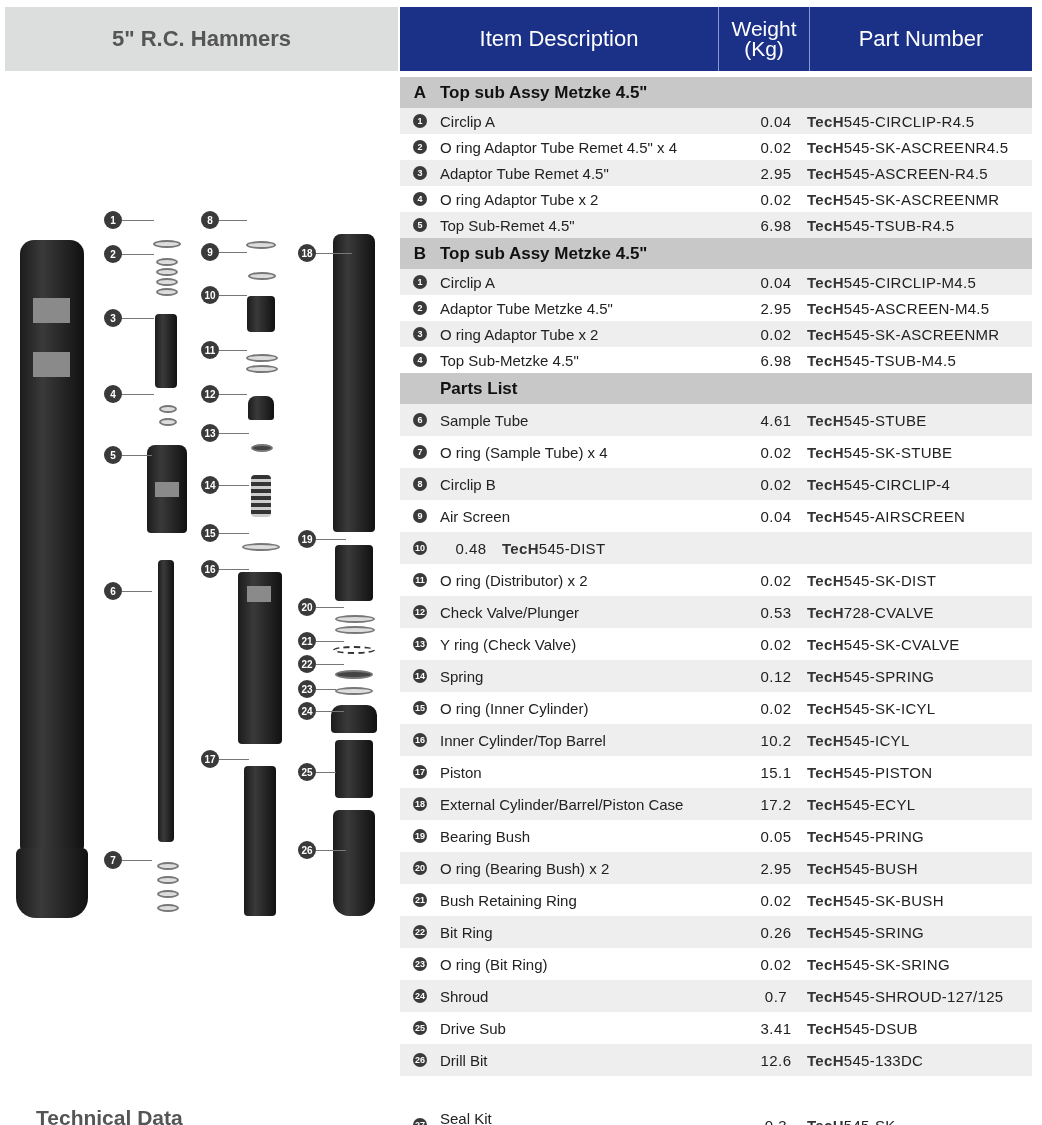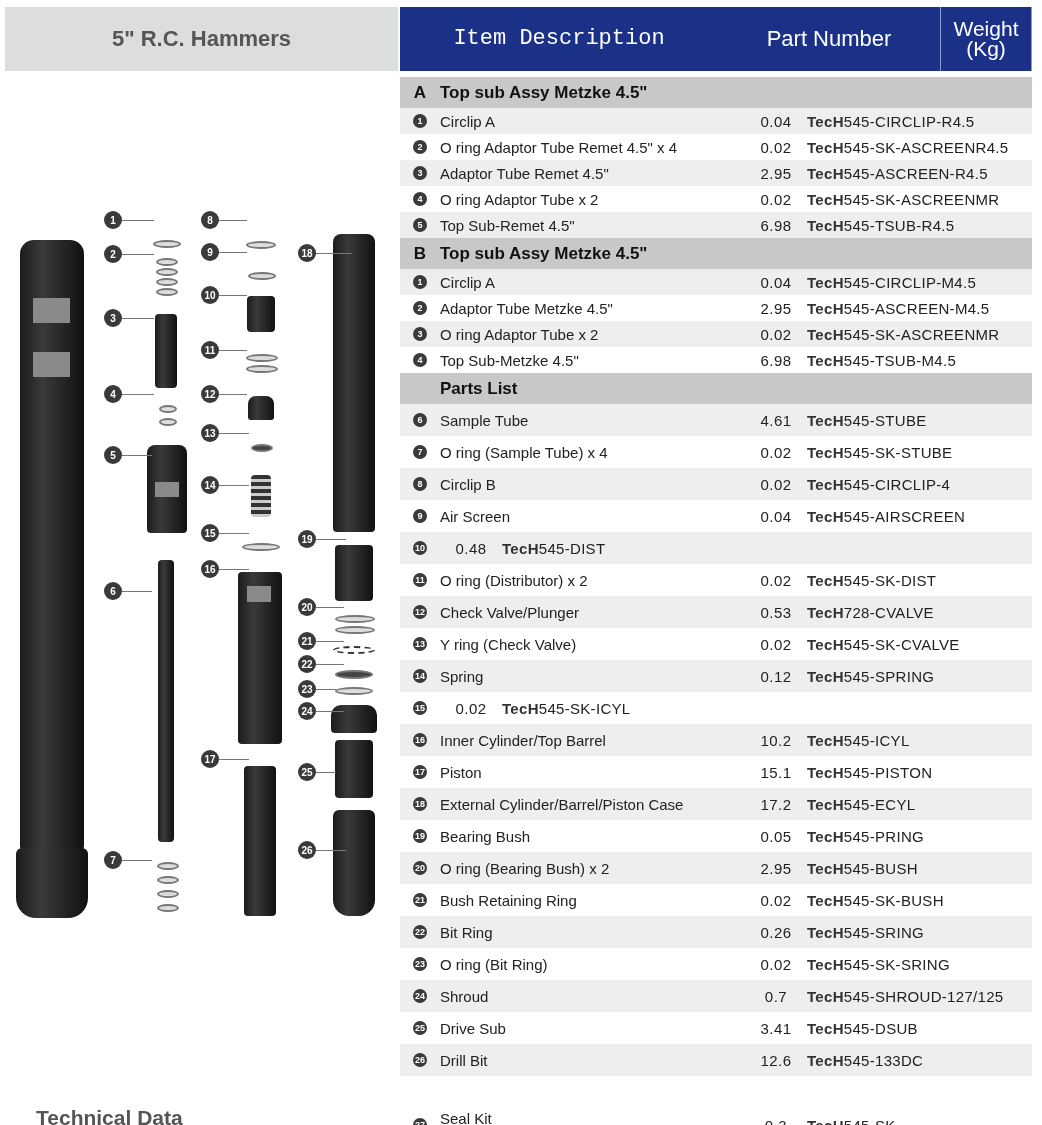--- a/index.html
+++ b/index.html
@@ -6,21 +6,21 @@
   body { width:1042px; height:1125px; background:#ffffff; position:relative; overflow:hidden;
          font-family:"Liberation Sans", sans-serif; color:#222; }
   .left-header { position:absolute; left:5px; top:7px; width:393px; height:64px; background:#dcdddd;
                  display:flex; align-items:center; justify-content:center;
                  font-weight:bold; font-size:22px; color:#555; }
   .tech-title { position:absolute; left:36px; top:1106px; font-weight:bold; font-size:21px; color:#555; }
   .diagram { position:absolute; left:0; top:200px; width:398px; height:730px; }
   .table { position:absolute; left:400px; top:7px; width:632px; }
   .thead { display:flex; height:64px; background:#1b3188; color:#fff; }
   .thead .c { display:flex; align-items:center; justify-content:center; text-align:center; font-size:22px; line-height:20px; }
-  .thead .c1 { width:318px;font-family:Liberation Mono, monospace; }
+  .thead .c1 { width:318px; }
   .thead .c2 { width:90px; border-left:1px solid #8a9ad0; border-right:1px solid #8a9ad0; font-size:21px; flex-direction:column; }
   .thead .c3 { flex:1; }
   .gap { height:6px; background:#fff; }
   .section { display:flex; align-items:center; height:31px; background:#c8c8c8; font-weight:bold; font-size:17px; color:#111; }
   .section .letter { width:40px; text-align:center; }
   .row { display:flex; align-items:center; font-size:15px; color:#222; }
   .row.alt { background:#eeeeee; }
   .row .num { width:40px; display:flex; justify-content:center; }
   .badge { width:14px; height:14px; border-radius:50%; background:#3a3a3a; color:#fff; font-size:9px;
            display:flex; align-items:center; justify-content:center; font-weight:bold; }
@@ -145,25 +145,25 @@
   <div class="leader" style="left:316px;top:572px;width:20px;"></div>
   <div class="callout" style="left:298px;top:641px;">26</div>
   <div class="leader" style="left:316px;top:650px;width:30px;"></div>
 </div>
 
 <div class="tech-title">Technical Data</div>
 
 <div class="table">
   <div class="thead">
     <div class="c c1">Item Description</div>
-    <div class="c c3">Part Number</div>
     <div class="c c2">
       <span>Weight</span>
       <span>(Kg)</span>
     </div>
+    <div class="c c3">Part Number</div>
   </div>
   <div class="gap"></div>
 
   <div class="section">
     <span class="letter">A</span>
     <span>Top sub Assy Metzke 4.5"</span>
   </div>
   <div id="secA">
       <div class="row rA alt">
         <span class="num">
@@ -319,20 +319,21 @@
           <span class="badge">14</span>
         </span>
         <span class="desc">Spring</span>
         <span class="wt">0.12</span>
         <span class="pn"><b>TecH</b><span>545-SPRING</span></span>
       </div>
       <div class="row rP">
         <span class="num">
           <span class="badge">15</span>
         </span>
+        <span class="desc">O ring (Inner Cylinder)</span>
         <span class="wt">0.02</span>
         <span class="pn"><b>TecH</b><span>545-SK-ICYL</span></span>
       </div>
       <div class="row rP alt">
         <span class="num">
           <span class="badge">16</span>
         </span>
         <span class="desc">Inner Cylinder/Top Barrel</span>
         <span class="wt">10.2</span>
         <span class="pn"><b>TecH</b><span>545-ICYL</span></span>

